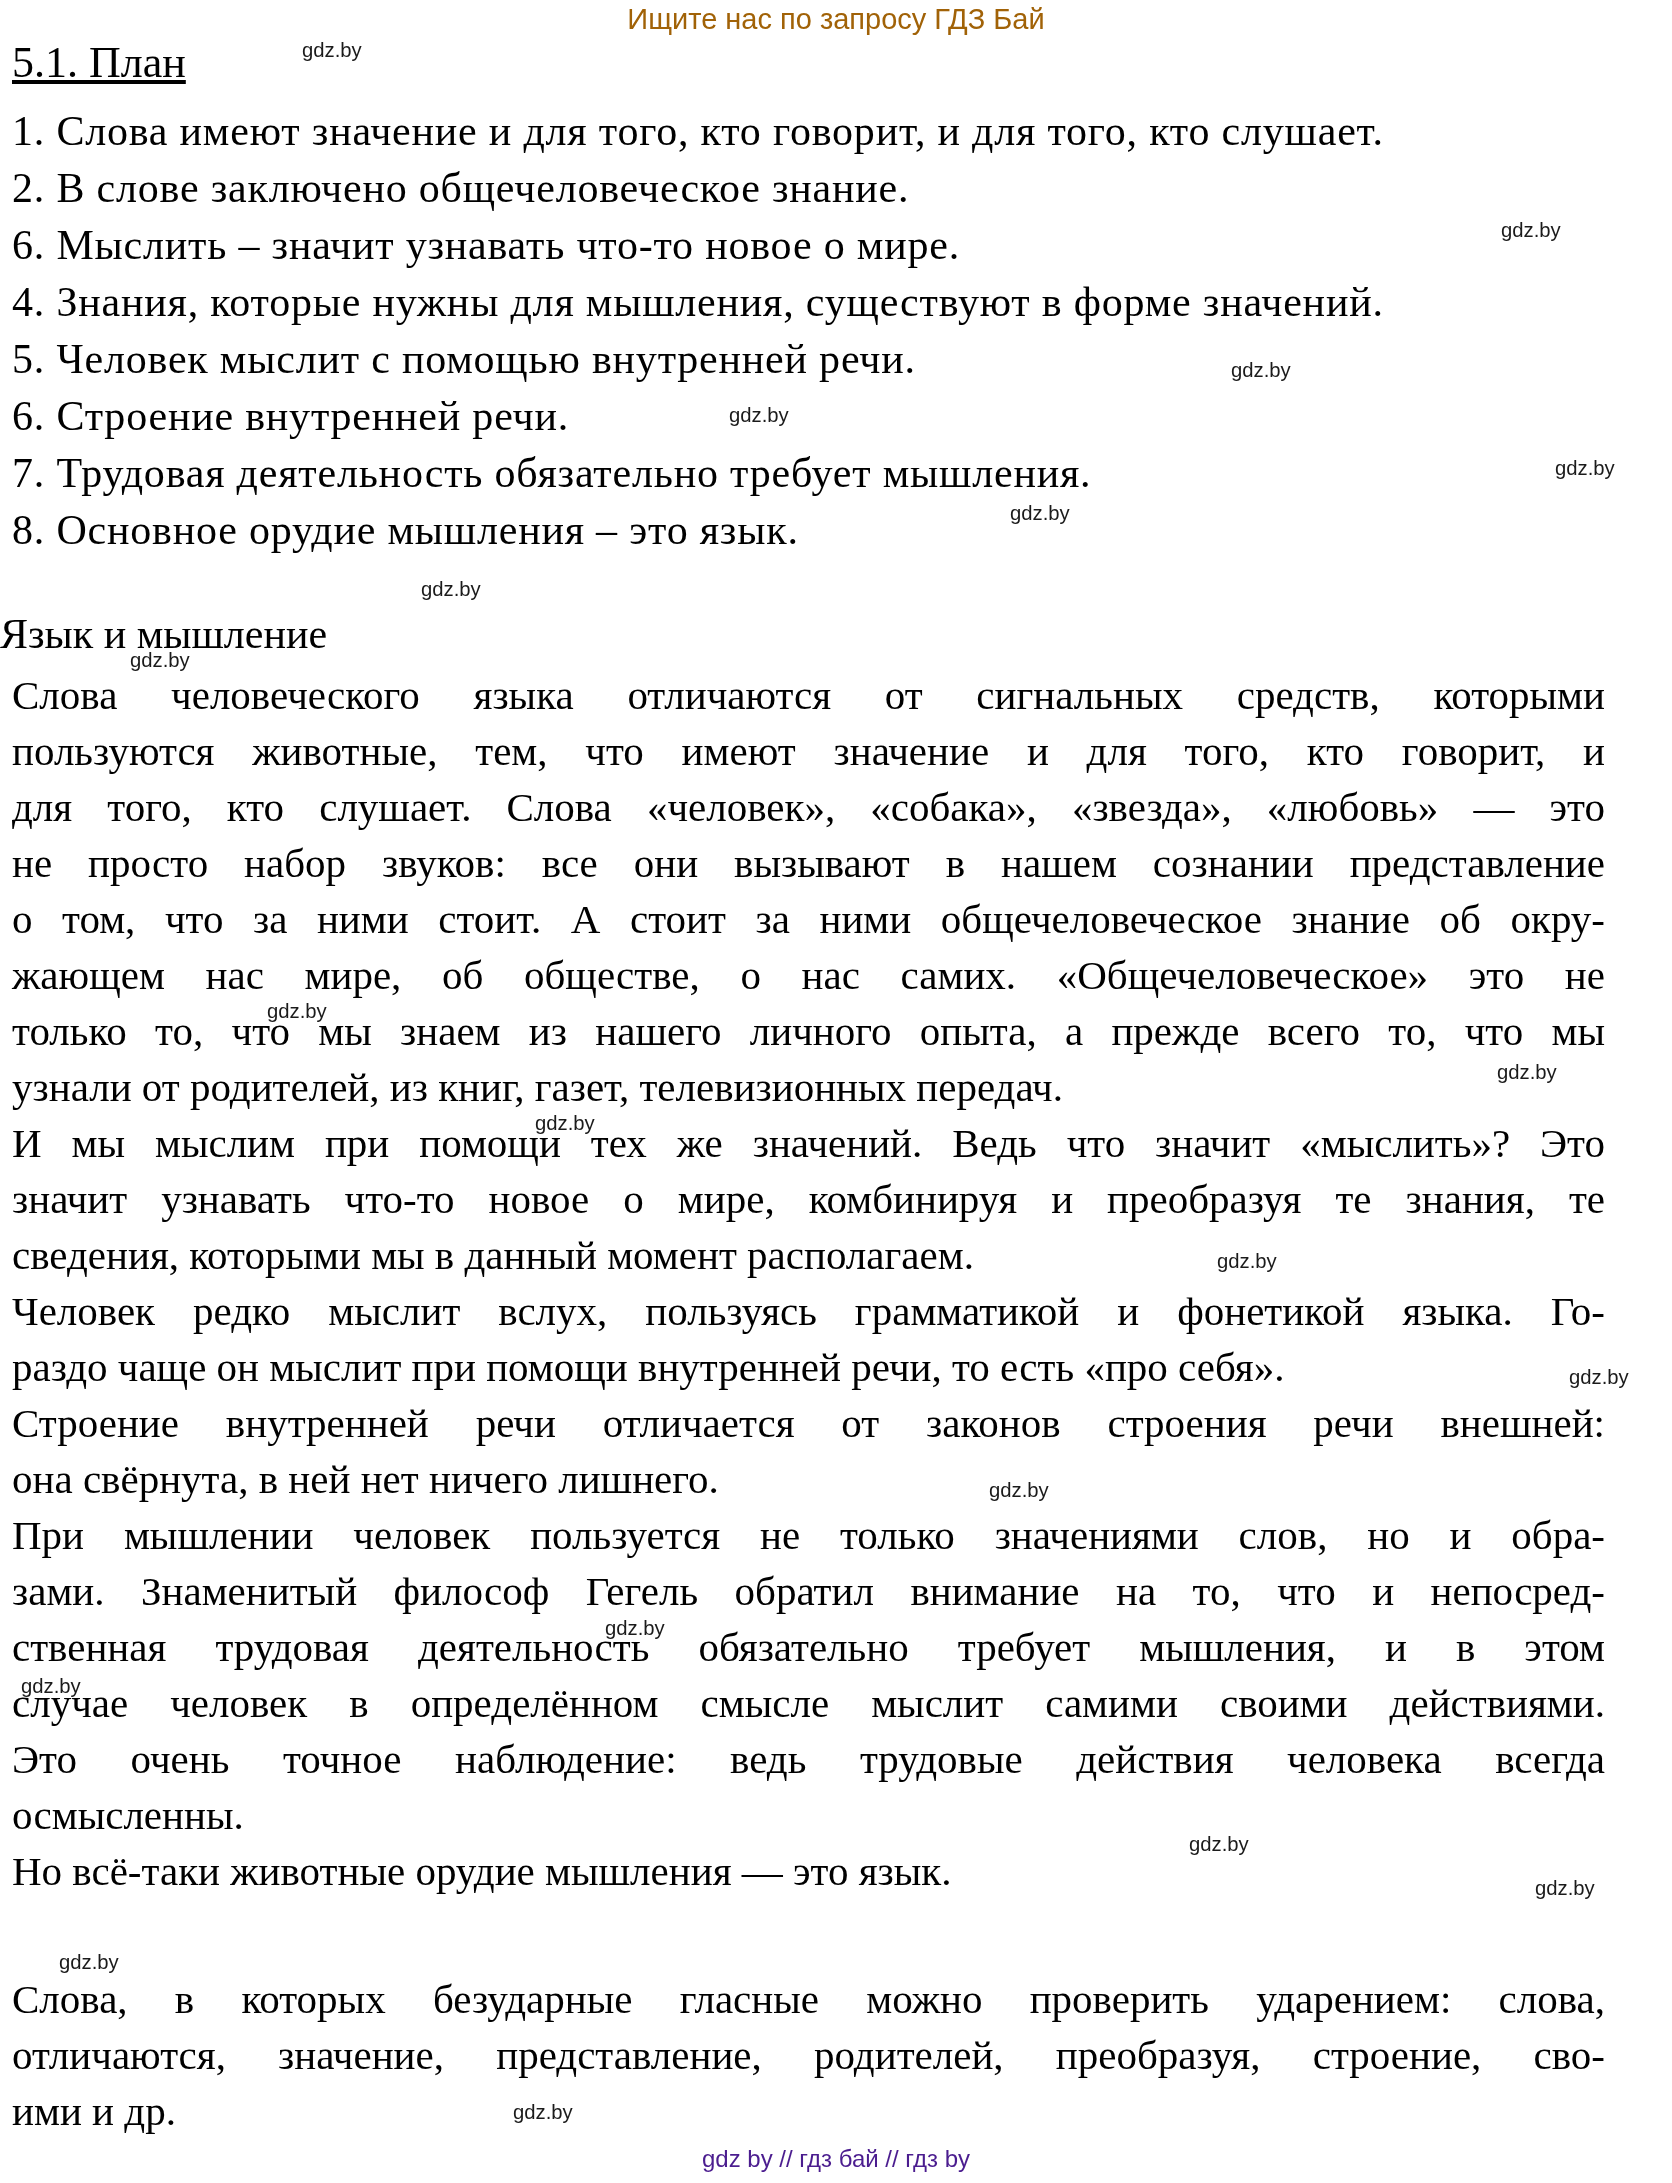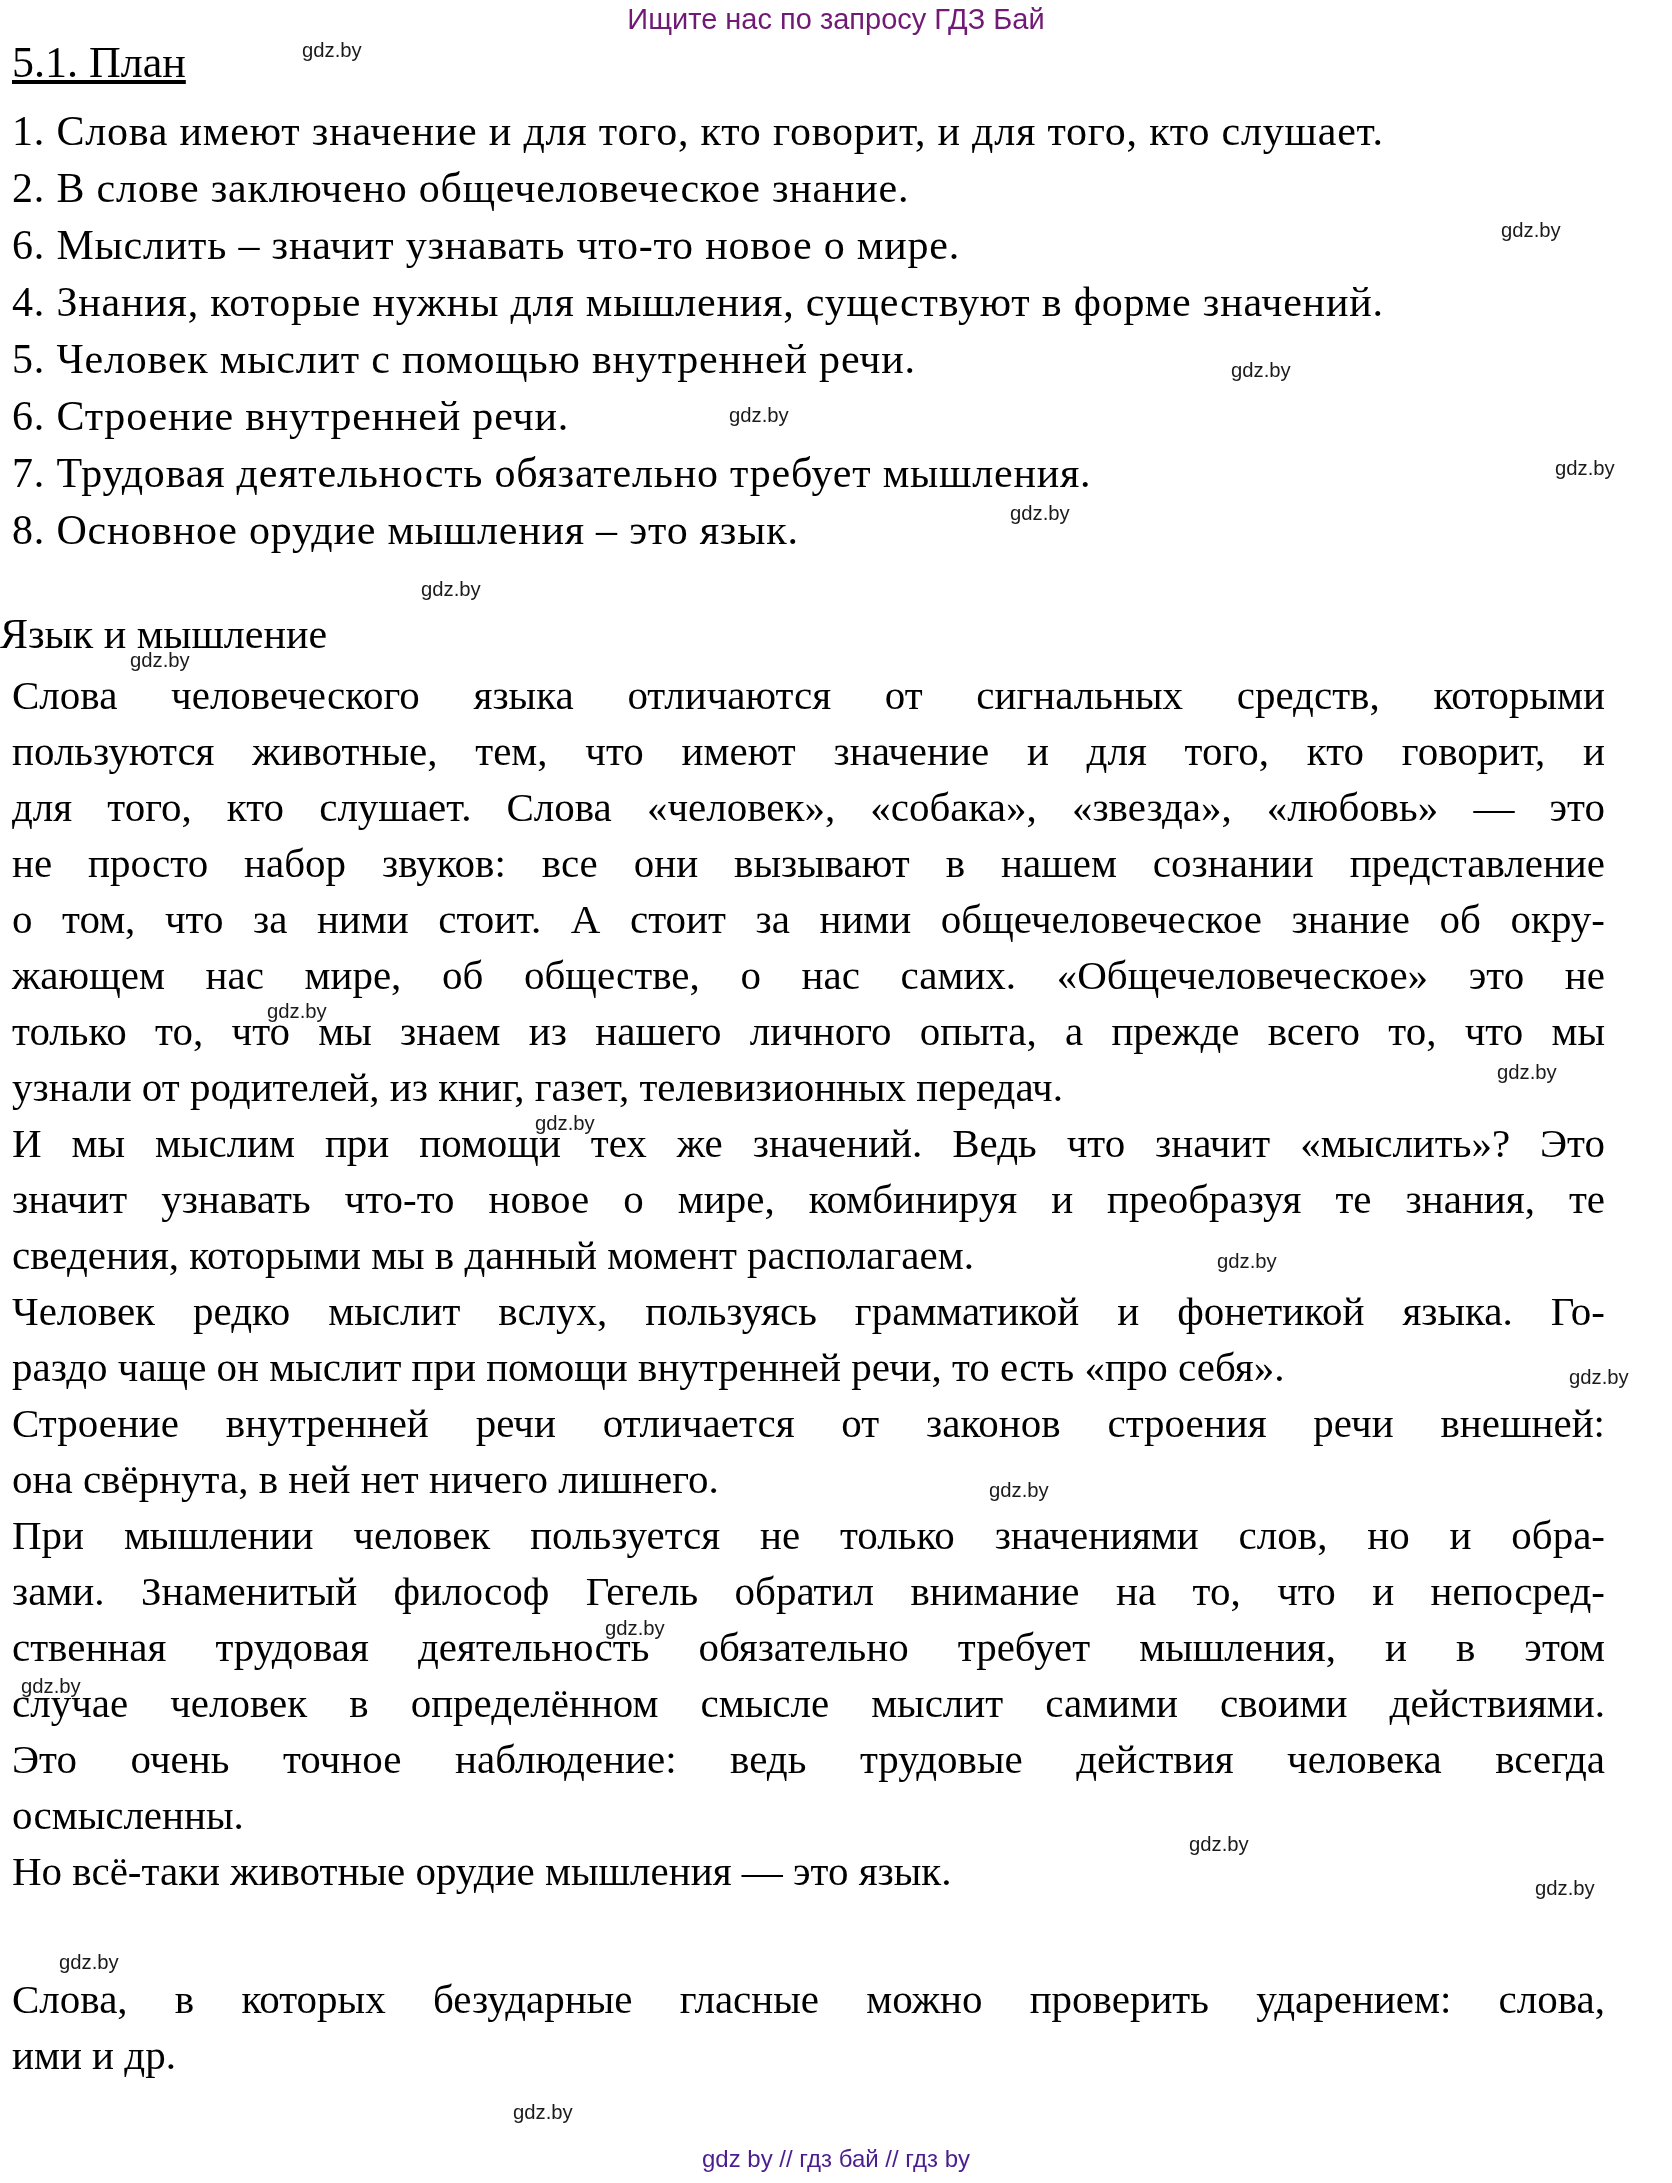--- a/index.html
+++ b/index.html
@@ -21,21 +21,21 @@
   
   .promo-header {
     position: absolute;
     top: 2.5px;
     left: 0;
     width: 100%;
     text-align: center;
     font-family: "Liberation Sans", "DejaVu Sans", sans-serif;
     font-size: 29px;
     font-weight: 500;
-    color: #701a75;
+    color: #a16207;
   }
 
   
   .watermark {
     position: absolute;
     font-family: "Liberation Sans", "DejaVu Sans", sans-serif;
     font-size: 20.3px;
     color: #1b1b1b;
     white-space: nowrap;
   }
@@ -147,20 +147,21 @@
     <div class="body-line j">зами. Знаменитый философ Гегель обратил внимание на то, что и непосред-</div>
     <div class="body-line j">ственная трудовая деятельность обязательно требует мышления, и в этом</div>
     <div class="body-line j">случае человек в определённом смысле мыслит самими своими действиями.</div>
     <div class="body-line j">Это очень точное наблюдение: ведь трудовые действия человека всегда</div>
     <div class="body-line last">осмысленны.</div>
     <div class="body-line last">Но всё-таки животные орудие мышления — это язык.</div>
   </div>
 
   <div class="body-block block-2">
     <div class="body-line j">Слова, в которых безударные гласные можно проверить ударением: слова,</div>
+    <div class="body-line j">отличаются, значение, представление, родителей, преобразуя, строение, сво-</div>
     <div class="body-line last">ими и др.</div>
   </div>
 
   <div class="watermark" style="left:302px;  top:39px;">gdz.by</div>
   <div class="watermark" style="left:1501px; top:219px;">gdz.by</div>
   <div class="watermark" style="left:1231px; top:359px;">gdz.by</div>
   <div class="watermark" style="left:729px;  top:404px;">gdz.by</div>
   <div class="watermark" style="left:1555px; top:457px;">gdz.by</div>
   <div class="watermark" style="left:1010px; top:502px;">gdz.by</div>
   <div class="watermark" style="left:421px;  top:578px;">gdz.by</div>

